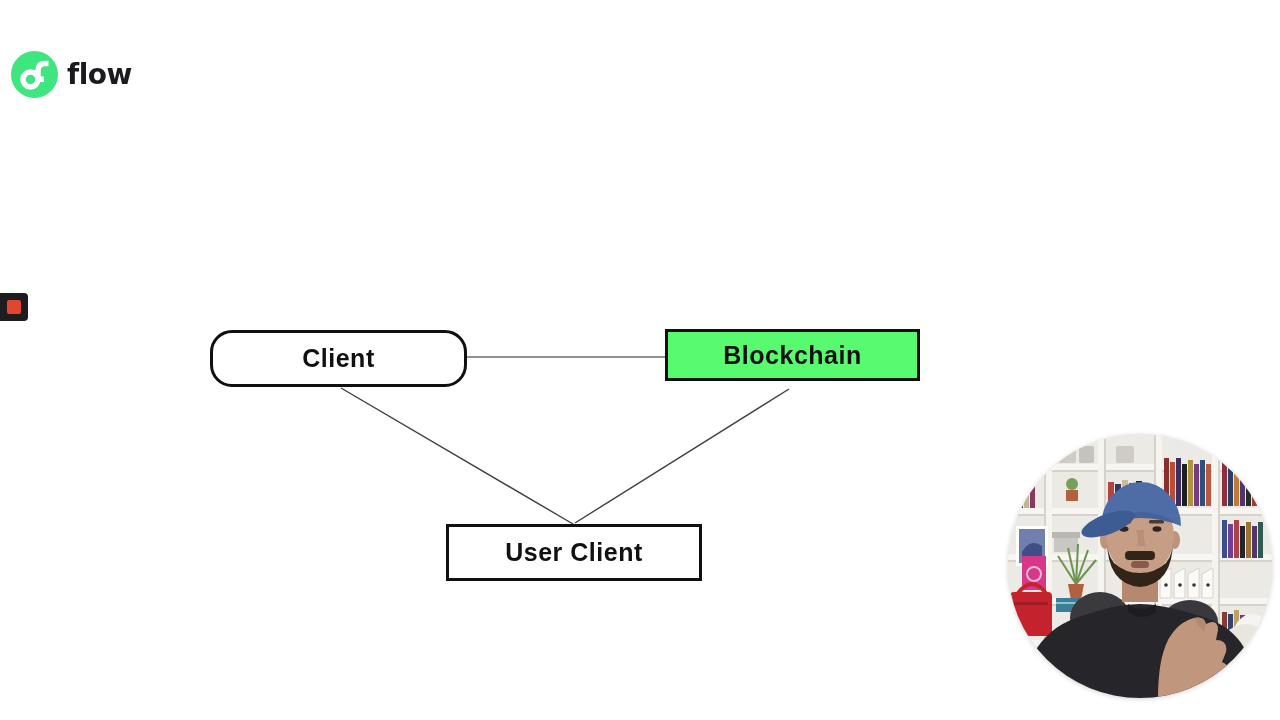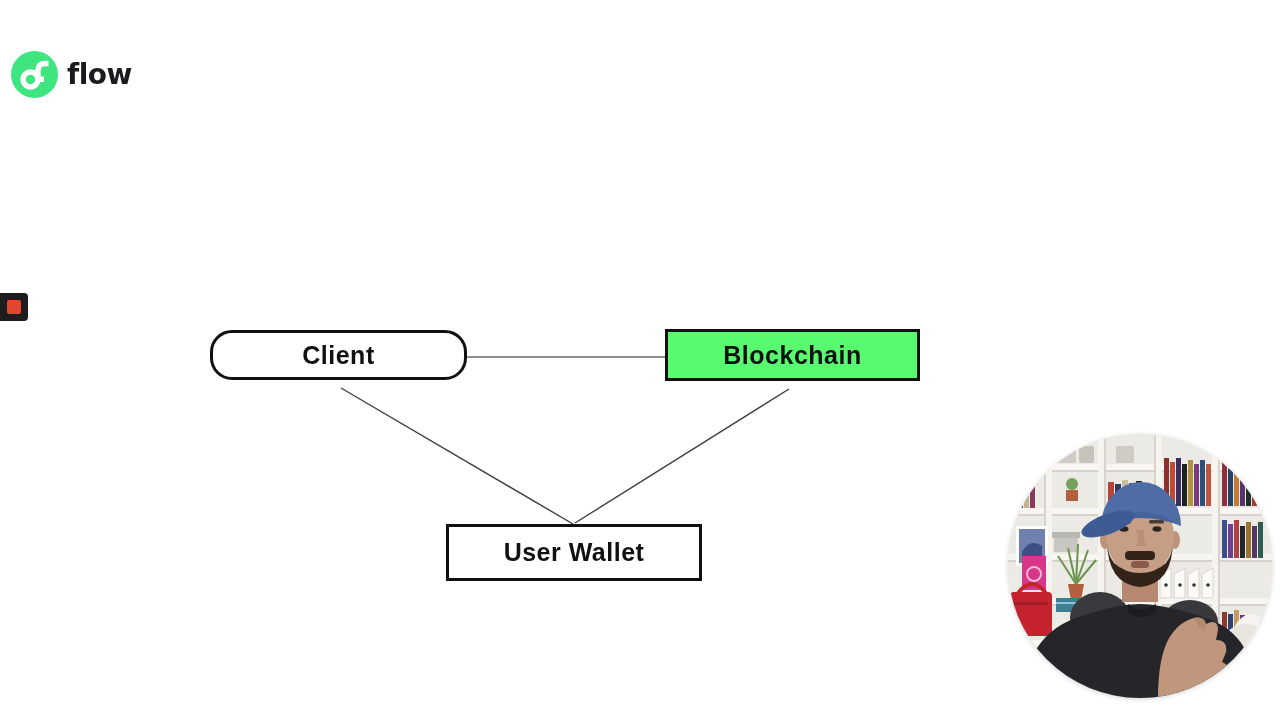--- a/index.html
+++ b/index.html
@@ -27,21 +27,21 @@
   .rec-square { width: 14px; height: 14px; border-radius: 2px; background: #e2462f; }
 
   
   svg.connectors { position: absolute; inset: 0; width: 1280px; height: 720px; pointer-events: none; }
 
   .node {
     position: absolute; display: flex; align-items: center; justify-content: center;
     border: 3px solid #101010; background: #ffffff;
     font-size: 25px; font-weight: 700; letter-spacing: 0.5px; color: #111111;
   }
-  .node-client     { left: 210px; top: 330px; width: 257px; height: 50px; border-radius: 22px; }
+  .node-client     { left: 210px; top: 330px; width: 257px; height: 57px; border-radius: 22px; }
   .node-blockchain { left: 665px; top: 329px; width: 255px; height: 52px; }
   .node-wallet     { left: 446px; top: 524px; width: 256px; height: 57px; }
 
   
   .webcam {
     position: absolute; left: 1008px; top: 434px; width: 264px; height: 264px;
     border-radius: 50%; overflow: hidden;
     box-shadow: 0 1px 5px rgba(0,0,0,0.18);
     background: #efede9;
   }
@@ -67,21 +67,21 @@
   </div>
 
   <svg class="connectors" aria-hidden="true">
     <line x1="467" y1="357" x2="665" y2="357" stroke-width="1.6" stroke="#6b6b6b"></line>
     <line x1="341" y1="388" x2="573" y2="524" stroke-width="1.4" stroke="#3f3f3f"></line>
     <line x1="789" y1="389" x2="575" y2="523" stroke-width="1.4" stroke="#3f3f3f"></line>
   </svg>
 
   <div class="node node-client" style="background-color: rgb(255, 255, 255);">Client</div>
   <div class="node node-blockchain" style="background-color: rgb(88, 251, 112);">Blockchain</div>
-  <div class="node node-wallet" style="background-color: rgb(255, 255, 255);">User Wallet</div>
+  <div class="node node-wallet" style="background-color: rgb(255, 255, 255);">User Client</div>
 
   <div class="webcam">
     <svg viewBox="0 0 264 264" aria-hidden="true">
 
       <g>
         <rect x="0" y="0" width="264" height="264" fill="#eceae4"></rect>
 
         <g>
           <rect x="0" y="30" width="264" height="6" fill="#f8f6f2"></rect>
           <rect x="0" y="36" width="264" height="2" fill="#d7d3cc"></rect>

